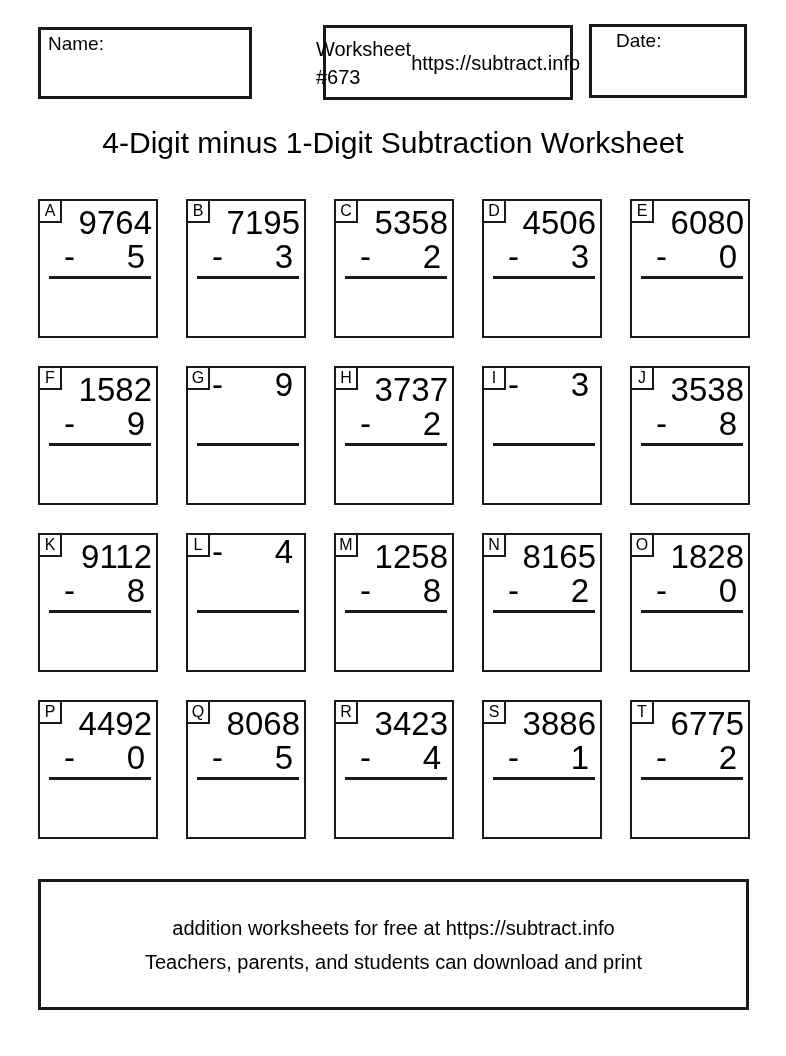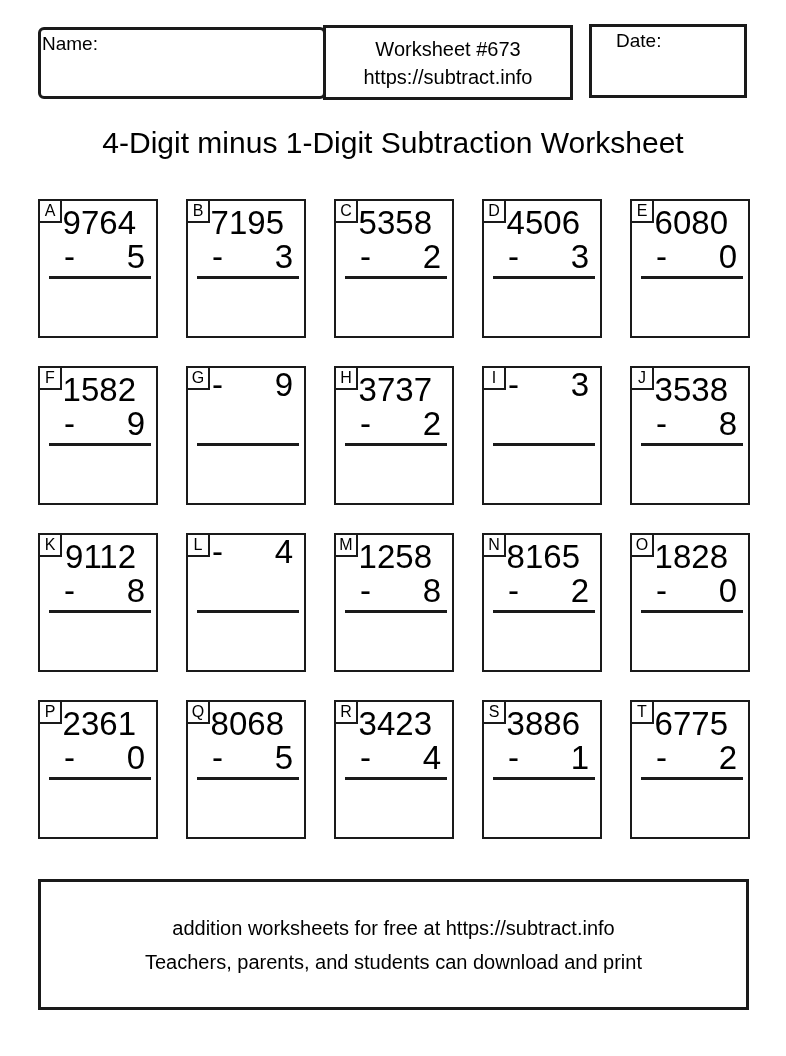--- a/index.html
+++ b/index.html
@@ -8,40 +8,40 @@
     width:786px; height:1056px;
     font-family:"Liberation Sans", sans-serif;
     color:#000;
     position:relative;
     overflow:hidden;
   }
   .page { position:relative; width:786px; height:1056px; background:#fff; }
 
   
   .hdr-box { position:absolute; border:3px solid #1a1a1a; background:#fff; }
-  .name-box  { left:38px;  top:27px; width:288px; height:72px; padding:3px 1px;border-radius:6px; }
+  .name-box  { left:38px;  top:27px; width:214px; height:72px; padding:3px 7px; }
   .ws-box    { left:323px; top:25px; width:250px; height:75px;
-               display:flex; flex-direction:column; justify-content:center; align-items:center;
+               display:flex; flex-direction:row; justify-content:center; align-items:center;
                font-size:20px; line-height:28px; }
   .date-box  { left:589px; top:24px; width:158px; height:74px; padding:3px 24px; }
   .hdr-label { font-size:19px; }
 
   
   .title { position:absolute; top:126px; left:0; width:786px;
            text-align:center; font-size:30px; letter-spacing:0; }
 
   
   .grid { position:absolute; left:38px; top:199px;
           display:grid; grid-template-columns:repeat(5,120px);
           grid-auto-rows:139px; column-gap:28px; row-gap:28px; }
   .problem { position:relative; border:2px solid #1a1a1a; background:#fff; }
   .plabel { position:absolute; top:0; left:0; width:22px; height:22px;
             border-right:2px solid #1a1a1a; border-bottom:2px solid #1a1a1a;
             font-size:16px; display:flex; align-items:center; justify-content:center; }
-  .minuend { margin-top:5px; padding-right:20px; text-align:right;
+  .minuend { margin-top:5px; padding-right:4px; text-align:right;
              font-size:33px; line-height:34px; white-space:nowrap; }
   .oprow { display:flex; justify-content:space-between; align-items:baseline;
            padding-left:24px; padding-right:11px;
            font-size:33px; line-height:33px; }
   .hline { position:absolute; left:9px; right:5px; top:75px; height:3px; background:#1a1a1a; }
   .answer-space { position:absolute; left:0; right:0; top:78px; bottom:0; }
 
   
   .footer { position:absolute; left:38px; top:879px; width:711px; height:131px;
             border:3px solid #1a1a1a;
@@ -226,21 +226,21 @@
     <div class="oprow">
       <span>-</span>
       <span>0</span>
     </div>
     <div class="hline"></div>
     <div class="answer-space"></div>
   </div>
 
   <div class="problem">
     <div class="plabel">P</div>
-    <div class="minuend">2361</div>
+    <div class="minuend">4492</div>
     <div class="oprow">
       <span>-</span>
       <span>0</span>
     </div>
     <div class="hline"></div>
     <div class="answer-space"></div>
   </div>
 
   <div class="problem">
     <div class="plabel">Q</div>

